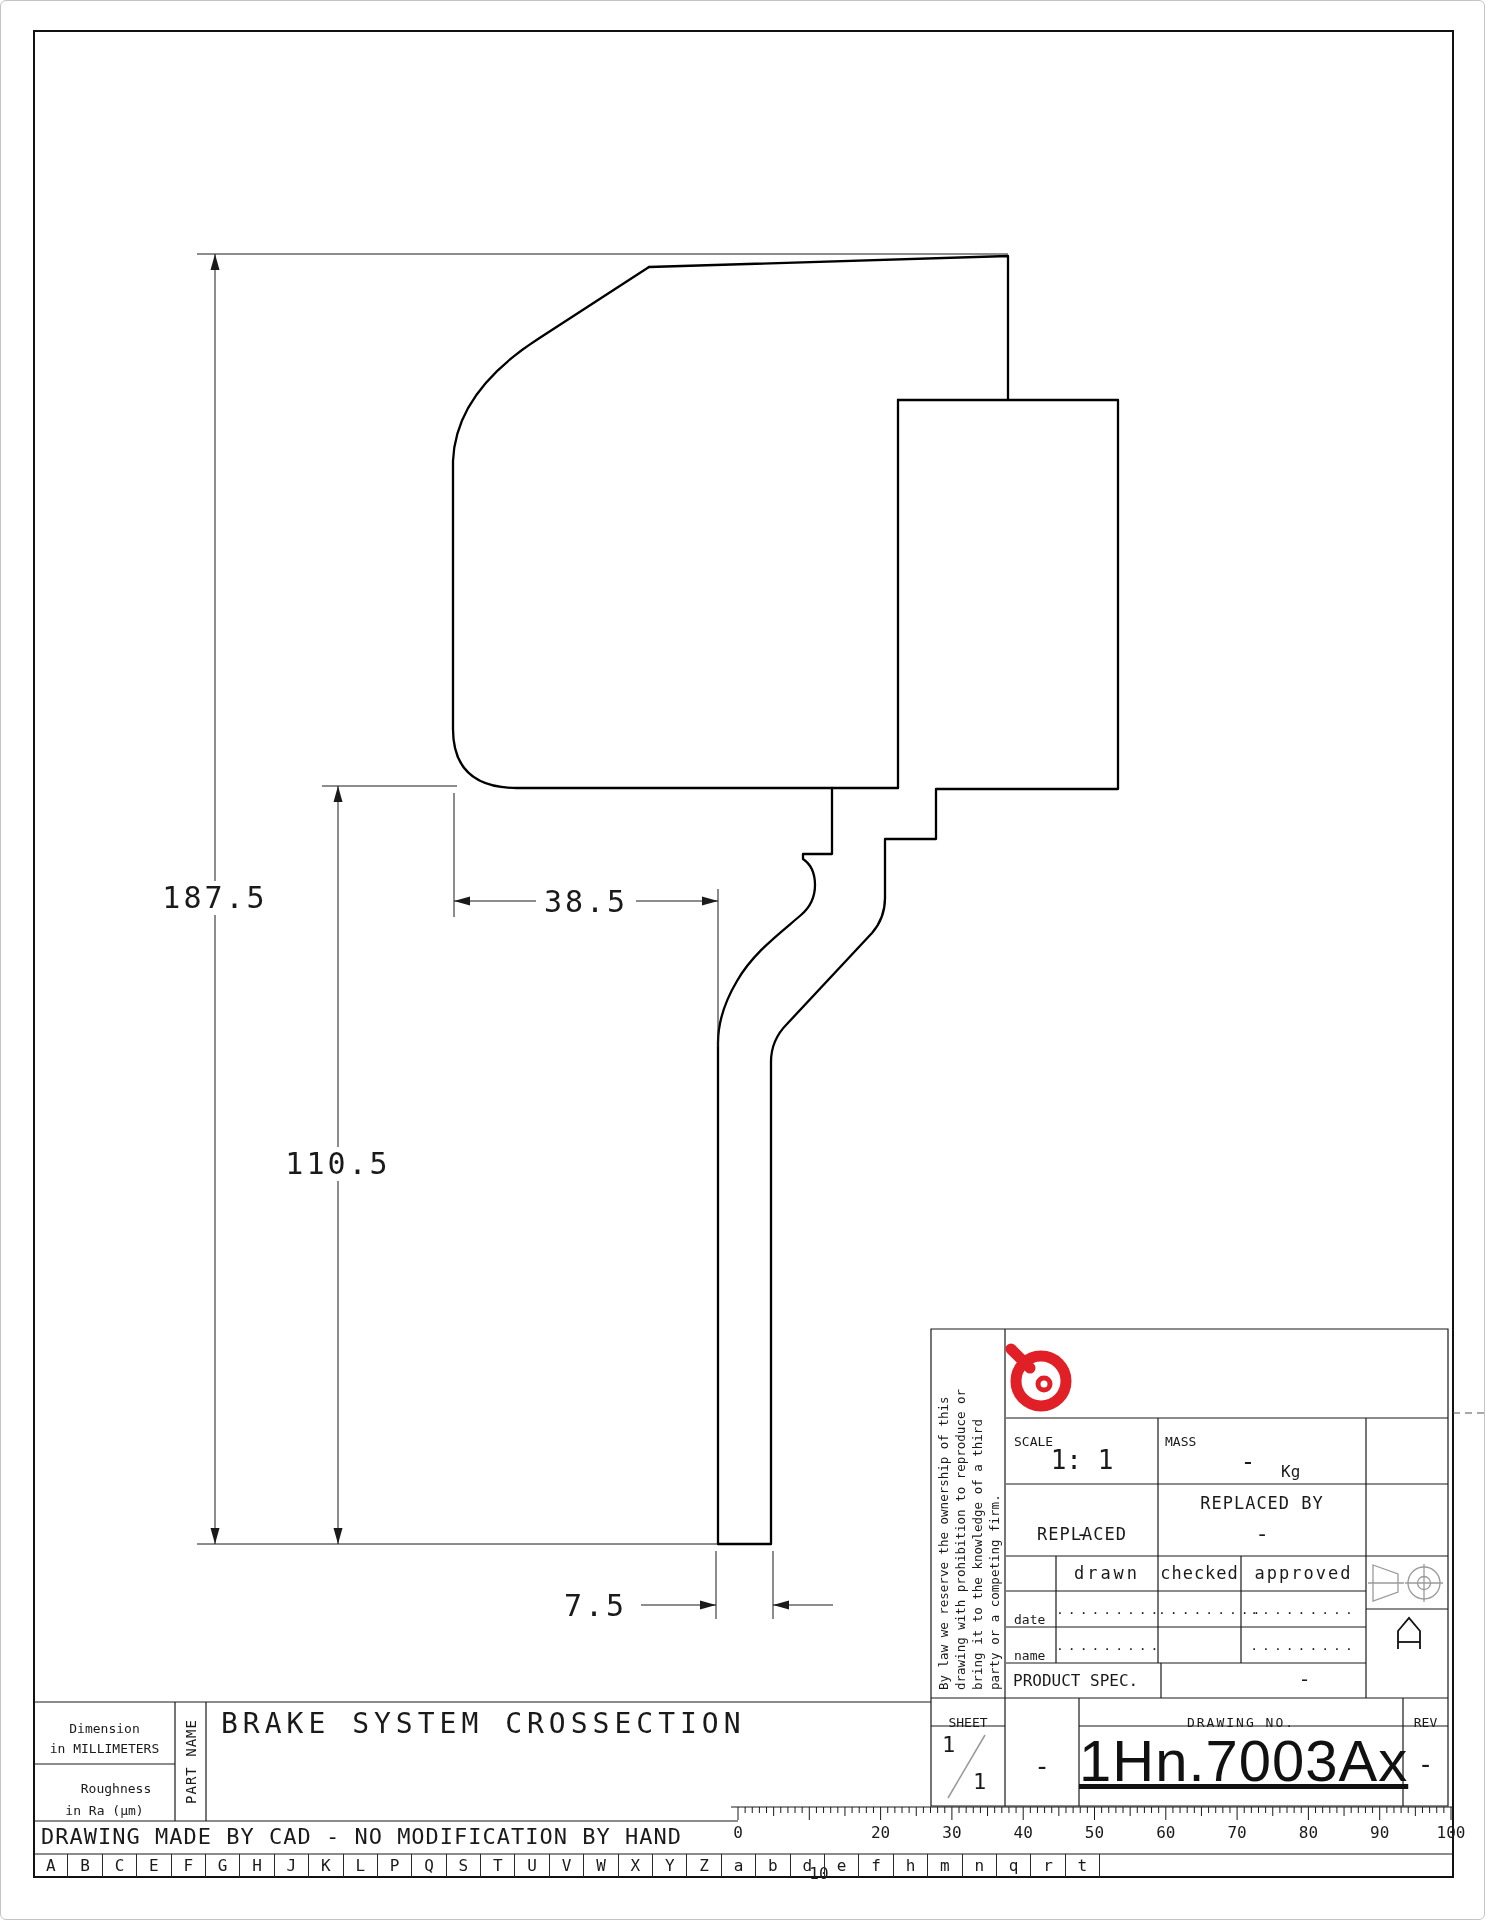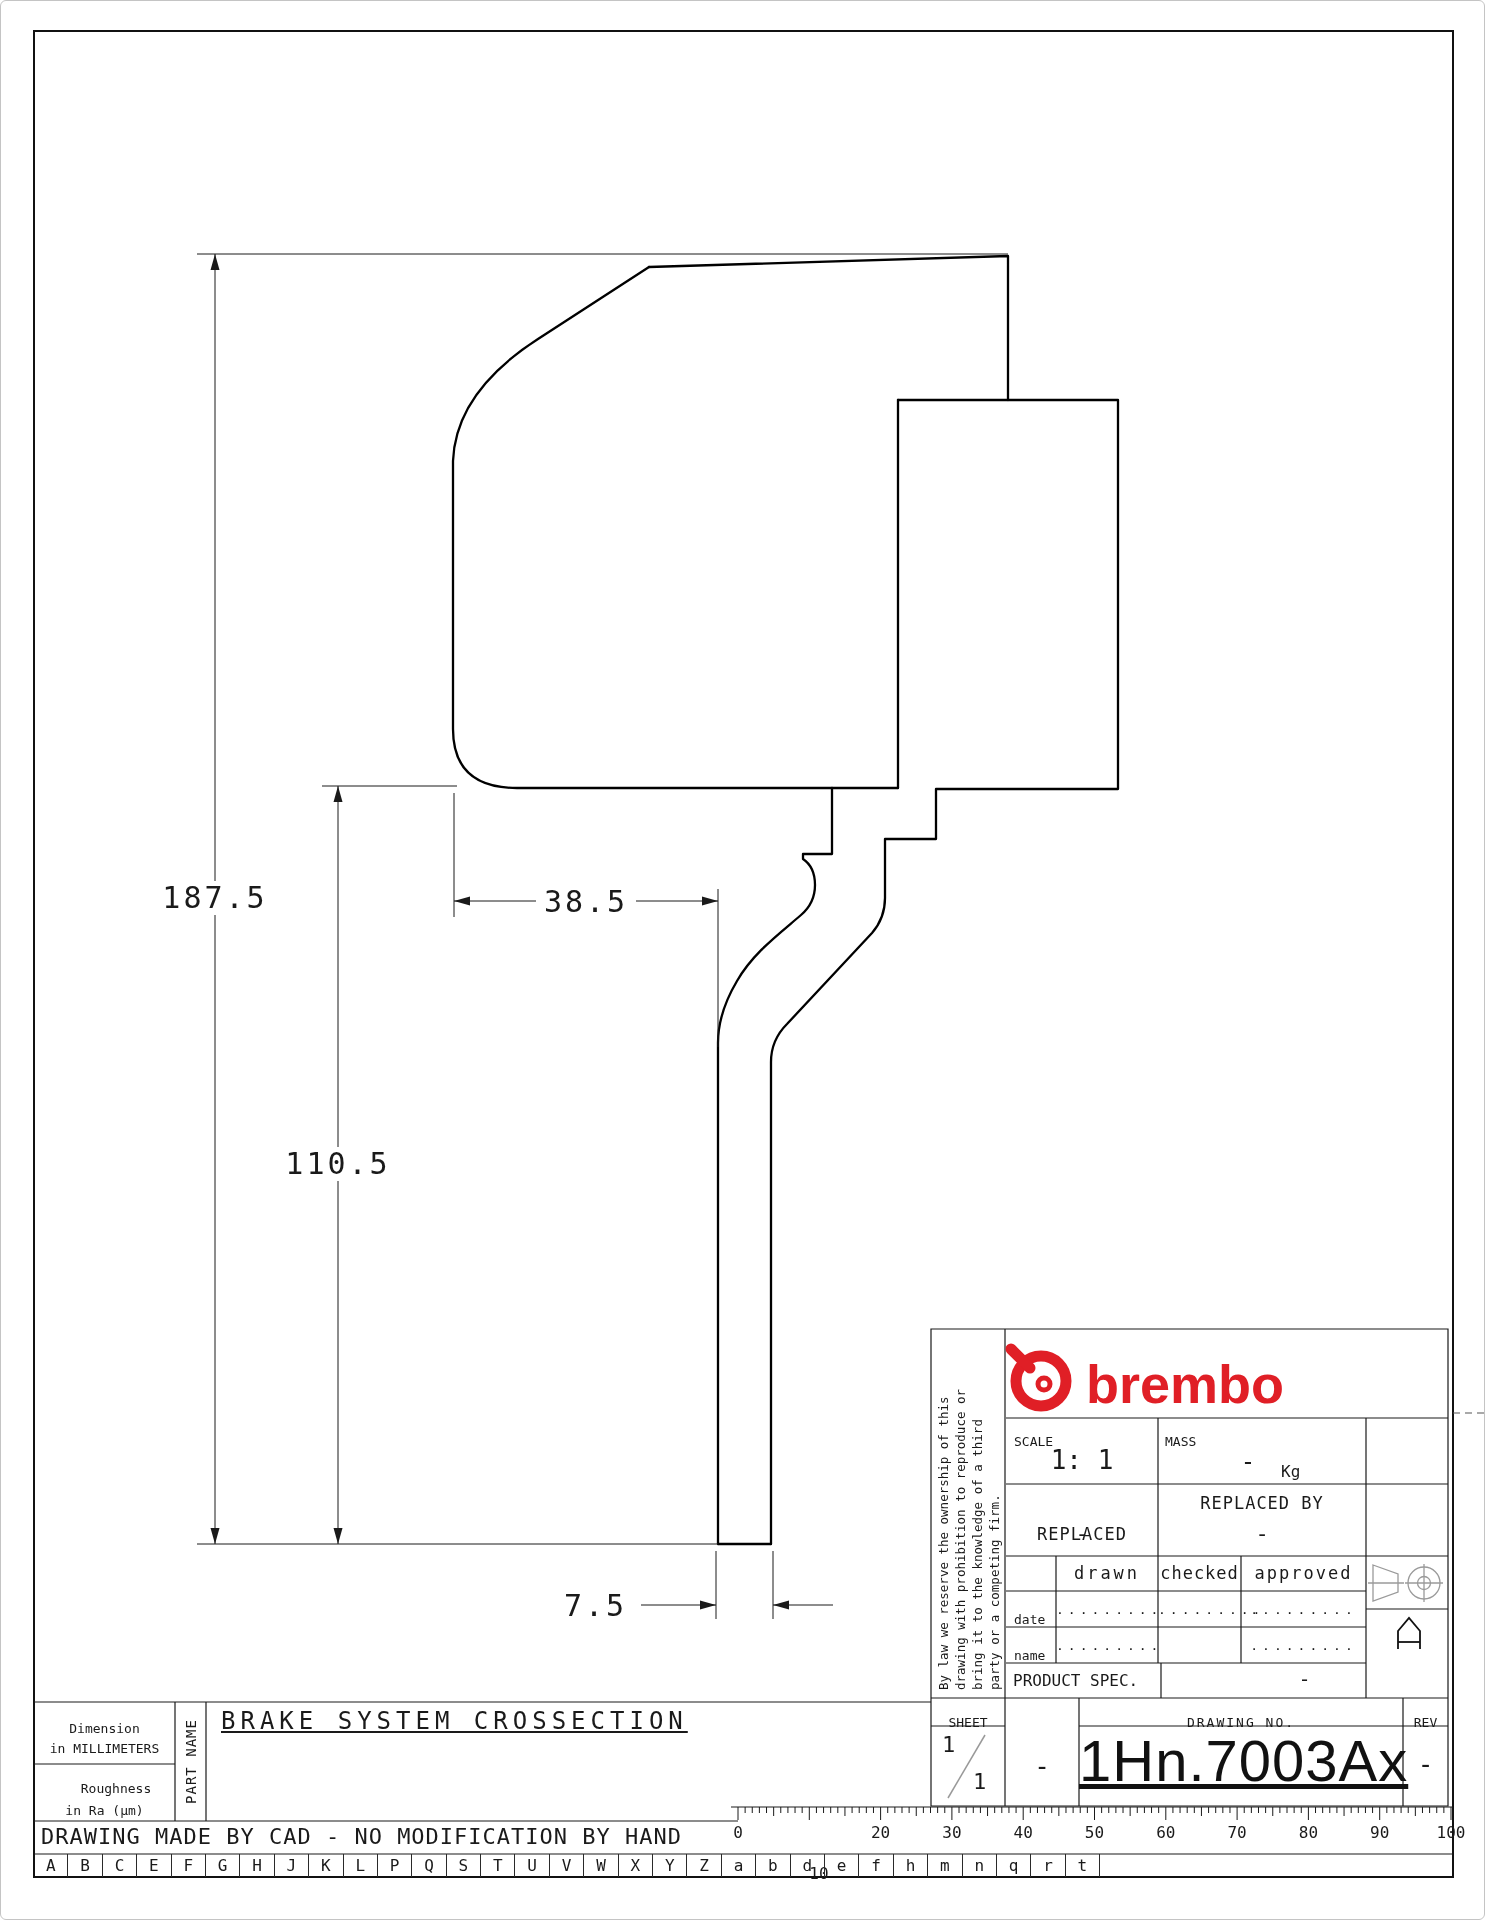--- a/index.html
+++ b/index.html
@@ -20,21 +20,21 @@
   .mid{font-size:17px; letter-spacing:1px;}
   .ctr{text-align:center;}
   .dots{font-size:13px; letter-spacing:4px;}
   .bigno{font-family:"Liberation Sans", sans-serif; font-size:58px; color:#111; letter-spacing:1px;}
   .brand{font-family:"Liberation Sans", sans-serif; font-weight:700; font-size:54px; color:#e01f26; letter-spacing:0px;}
   .disc-wrap{position:absolute; left:930px; top:1328px; width:75px; height:369px; z-index:3; overflow:visible;}
   .disc-inner{width:369px; height:75px; transform:translateY(369px) rotate(-90deg); transform-origin:0 0;
               font-size:12.5px; line-height:17px; padding:4px 0 0 8px; box-sizing:border-box;}
   .partname{position:absolute; left:130px; top:1746px; width:120px; height:29px; transform:rotate(-90deg);
             text-align:center; font-size:14px; letter-spacing:1px; z-index:3; line-height:29px;}
-  .title-big{font-size:24px; letter-spacing:5px;text-decoration:underline;}
+  .title-big{font-size:28px; letter-spacing:5px;}
   .cadnote{font-size:22px; letter-spacing:1px;}
   .ruler-nums{position:absolute; left:737px; top:1822px; height:20px; z-index:3;}
   .ruler-nums span{position:absolute; width:60px; text-align:center; font-size:16px;}
   .letters{position:absolute; left:33px; top:1853px; width:1066px; height:23px; display:flex; z-index:3;}
   .letters .cell{flex:1; border-right:1px solid #2a2a2a; box-sizing:border-box; text-align:center;
                  font-size:16px; line-height:23px;}
 </style>
 </head>
 <body>
 
@@ -248,21 +248,20 @@
   <div class="disc-wrap">
     <div class="disc-inner">
 
     <div>By law we reserve the ownership of this</div>
         <div>drawing with prohibition to reproduce or</div>
         <div>bring it to the knowledge of a third</div>
         <div>party or a competing firm.</div>
       </div>
   </div>
 
-  <div class="tb brand" style="left:1085px; top:1352px;">brembo</div>
 
   <div class="tb small" style="left:1013px; top:1421px;">SCALE</div>
   <div class="tb ctr" style="left:1005px; top:1444px; width:152px; font-size:26px;">1: 1</div>
   <div class="tb small" style="left:1164px; top:1421px;">MASS</div>
   <div class="tb ctr" style="left:1157px; top:1447px; width:180px; font-size:24px;">-</div>
   <div class="tb" style="left:1280px; top:1461px; font-size:16px;">Kg</div>
 
   <div class="tb mid ctr" style="left:1005px; top:1492px; width:152px;margin-top:31px;">REPLACED</div>
   <div class="tb ctr" style="left:1005px; top:1520px; width:152px; font-size:22px;">-</div>
   <div class="tb mid ctr" style="left:1157px; top:1492px; width:208px;">REPLACED BY</div>

